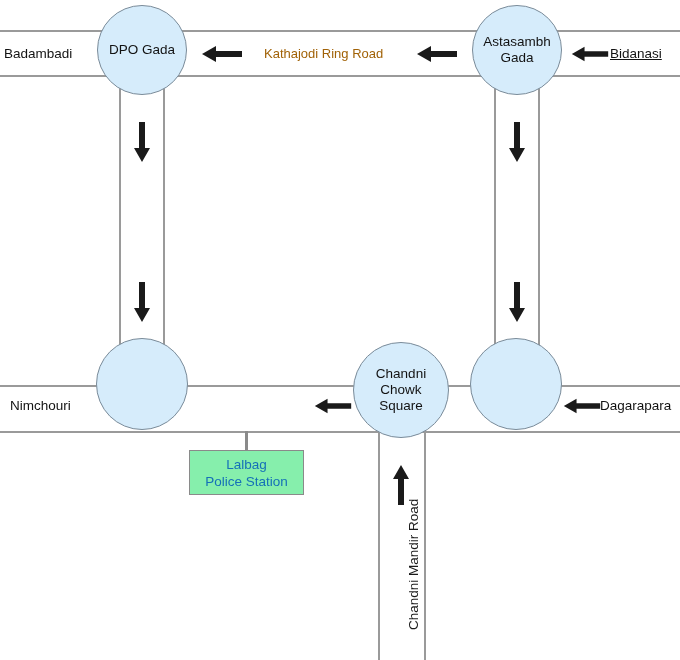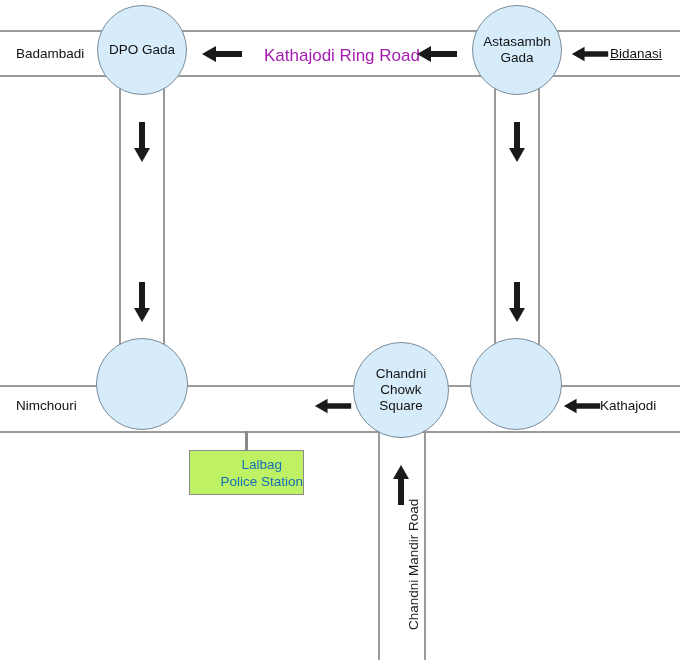--- a/index.html
+++ b/index.html
@@ -45,45 +45,45 @@
   }
   
   .place-label {
     position: absolute;
     font-size: 13.5px;
     color: #121212;
     white-space: nowrap;
   }
   .road-name {
     position: absolute;
-    font-size: 17px;
-    color: #a21caf;
+    font-size: 13px;
+    color: #a16207;
     white-space: nowrap;
   }
   .road-name-vertical {
     position: absolute;
     font-size: 13.5px;
     color: #1a1a1a;
     white-space: nowrap;
     transform-origin: 0 0;
     transform: rotate(-90deg);
   }
   
   .arrow {
     position: absolute;
   }
   
   .facility-box {
     position: absolute;
-    background: #bef264;
+    background: #86efac;
     border: 1px solid #8a8a8a;
     box-sizing: border-box;
     display: flex;
     align-items: center;
-    justify-content: flex-end;
+    justify-content: center;
     text-align: center;
     color: #1570b8;
     font-size: 13.5px;
     line-height: 17px;
     white-space: pre-line;
   }
   .connector {
     position: absolute;
     width: 3px;
     background: #8a8a8a;
@@ -125,29 +125,29 @@
   <div class="junction" style="left:353px; top:342px; width:96px; height:96px;">
     <span>Chandni
 Chowk
 Square</span>
   </div>
 
   <div class="junction" style="left:470px; top:338px; width:92px; height:92px;">
     <span></span>
   </div>
 
-  <div class="place-label" style="left:16px; top:46px;">Badambadi</div>
+  <div class="place-label" style="left:4px; top:46px;">Badambadi</div>
 
   <div class="road-name" style="left:264px; top:46px;">Kathajodi Ring Road</div>
 
   <div class="place-label" style="left:610px; top:46px;text-decoration:underline;">Bidanasi</div>
 
-  <div class="place-label" style="left:16px; top:398px;">Nimchouri</div>
+  <div class="place-label" style="left:10px; top:398px;">Nimchouri</div>
 
-  <div class="place-label" style="left:600px; top:398px;">Kathajodi</div>
+  <div class="place-label" style="left:600px; top:398px;">Dagarapara</div>
 
   <div class="road-name-vertical" style="left:406px; top:630px;">Chandni Mandir Road</div>
 
   <svg class="arrow" style="left:200px; top:43px;" width="44" height="22" viewBox="0 0 44 22">
     <path d="M2 11 L16 3 L16 8 L42 8 L42 14 L16 14 L16 19 Z" fill="#1a1a1a"></path>
   </svg>
 
   <svg class="arrow" style="left:415px; top:43px;" width="44" height="22" viewBox="0 0 44 22">
     <path d="M2 11 L16 3 L16 8 L42 8 L42 14 L16 14 L16 19 Z" fill="#1a1a1a"></path>
   </svg>

